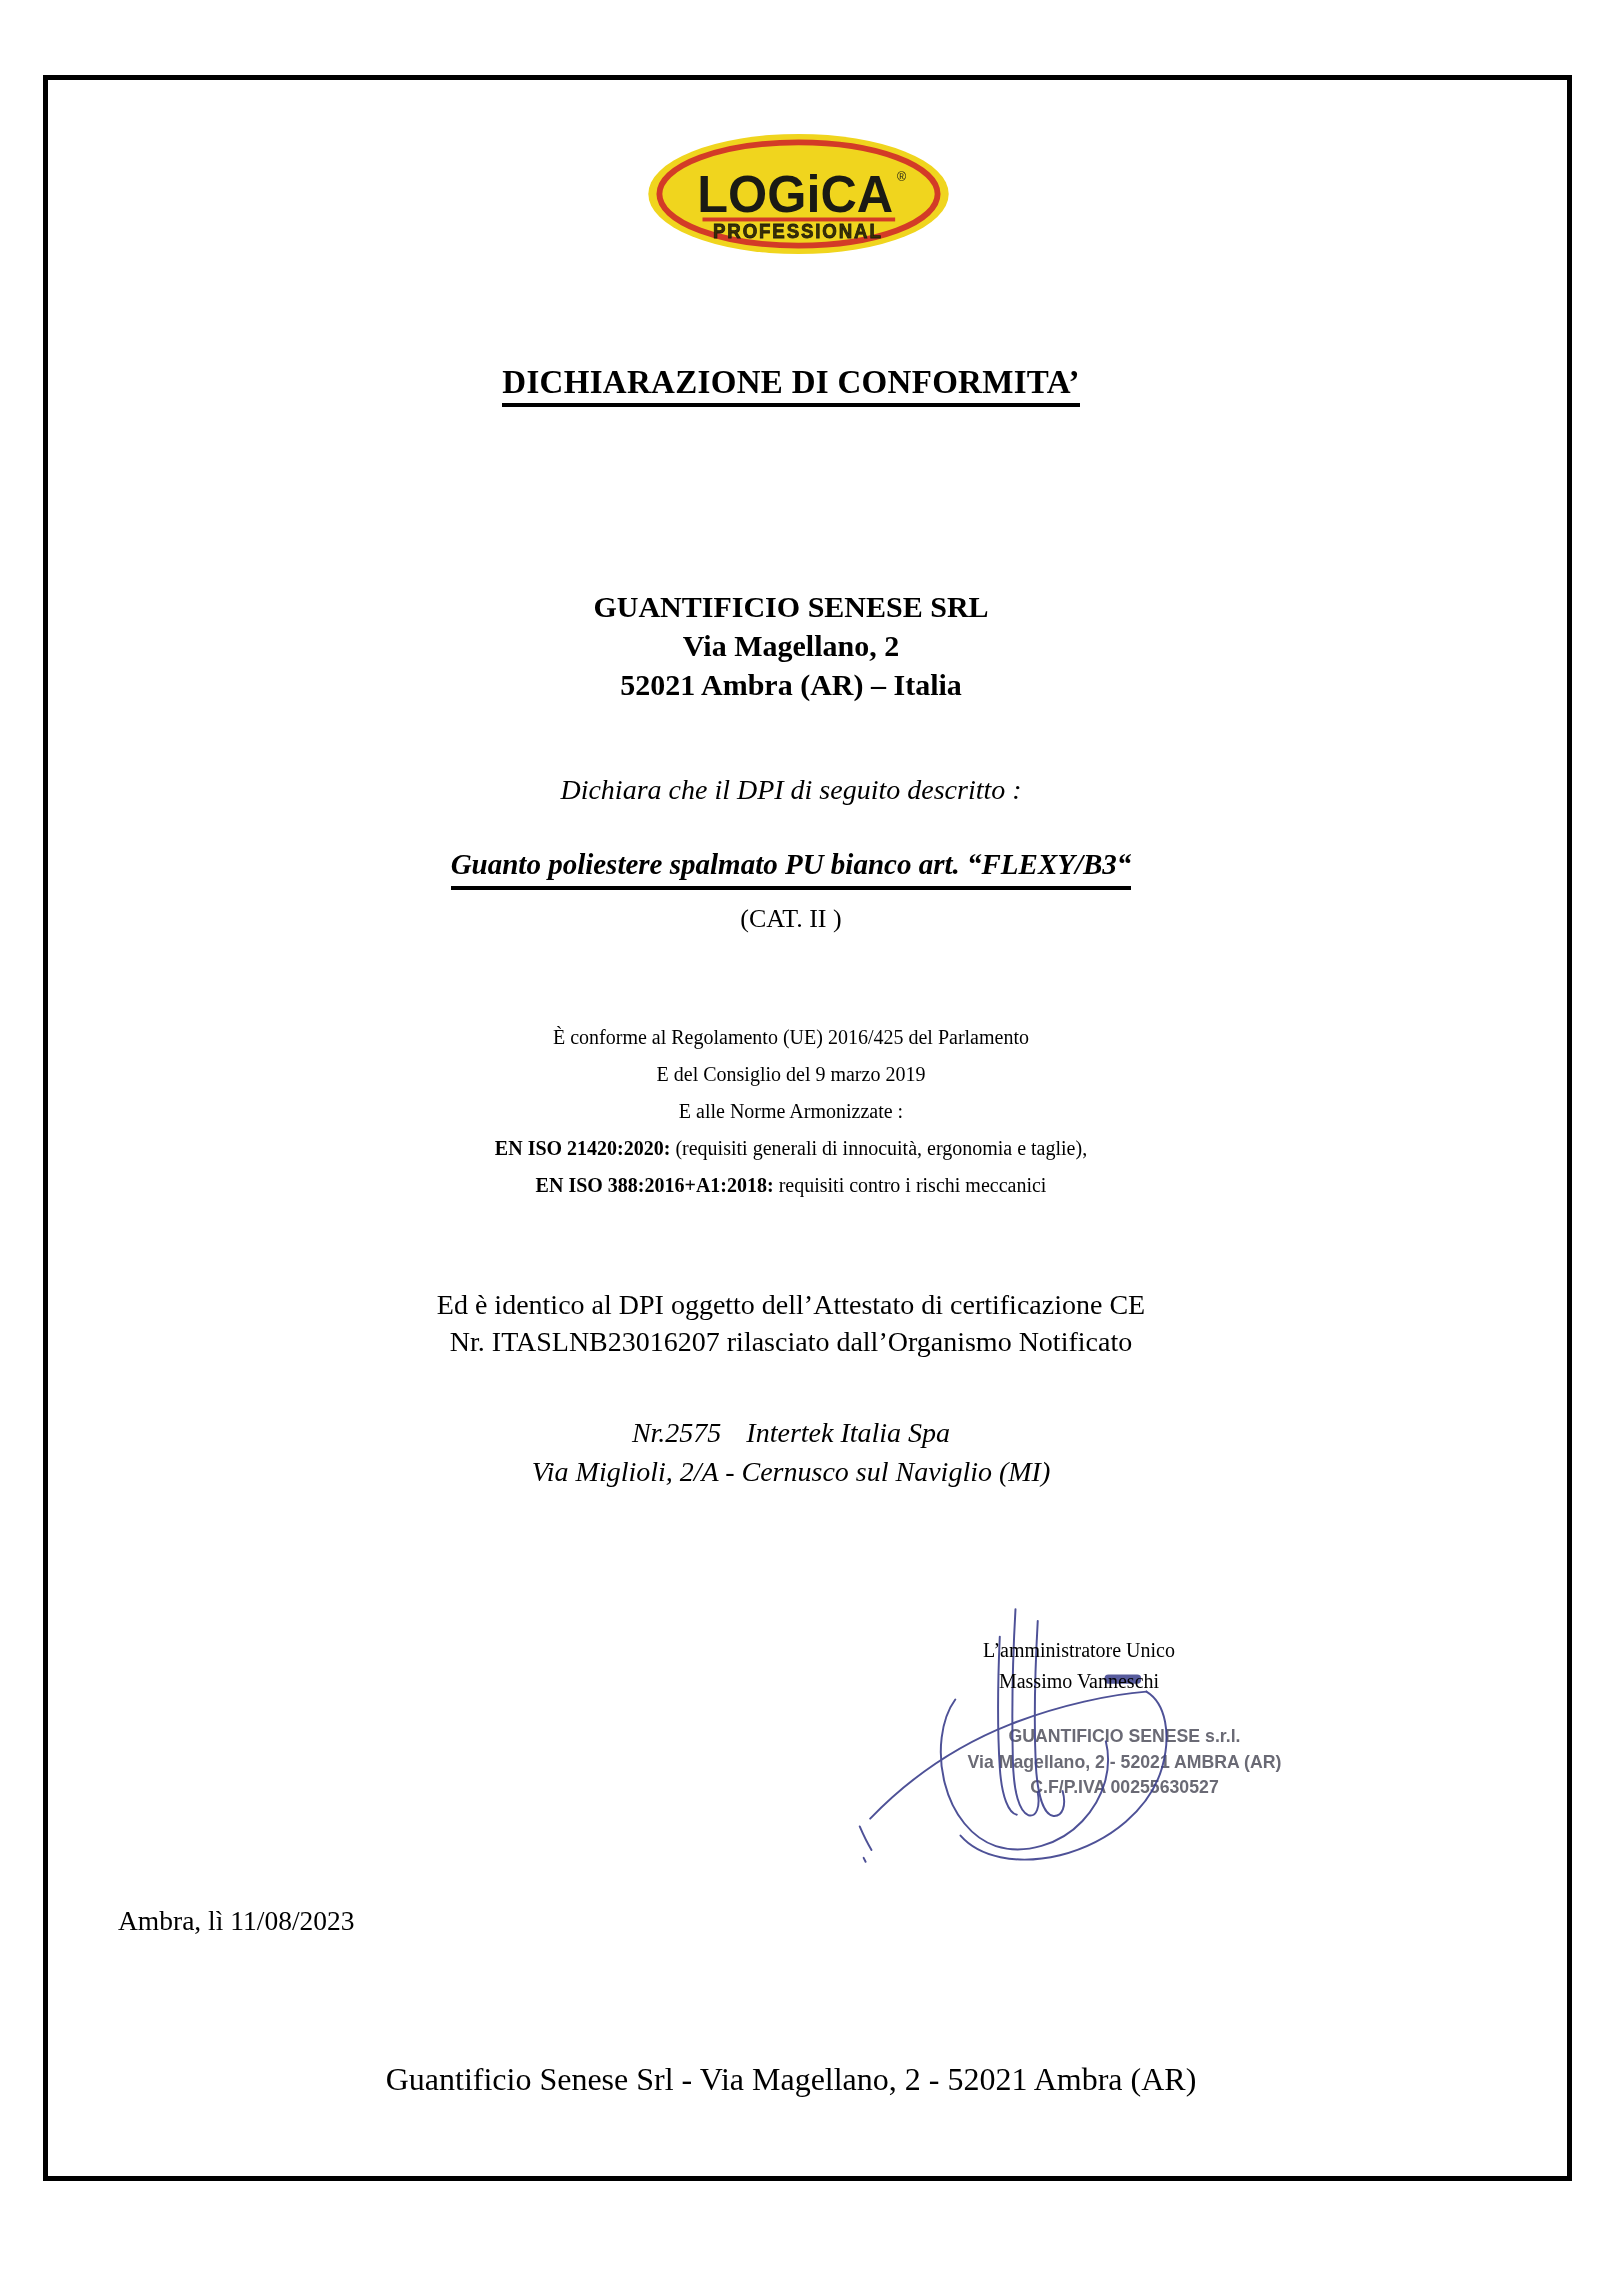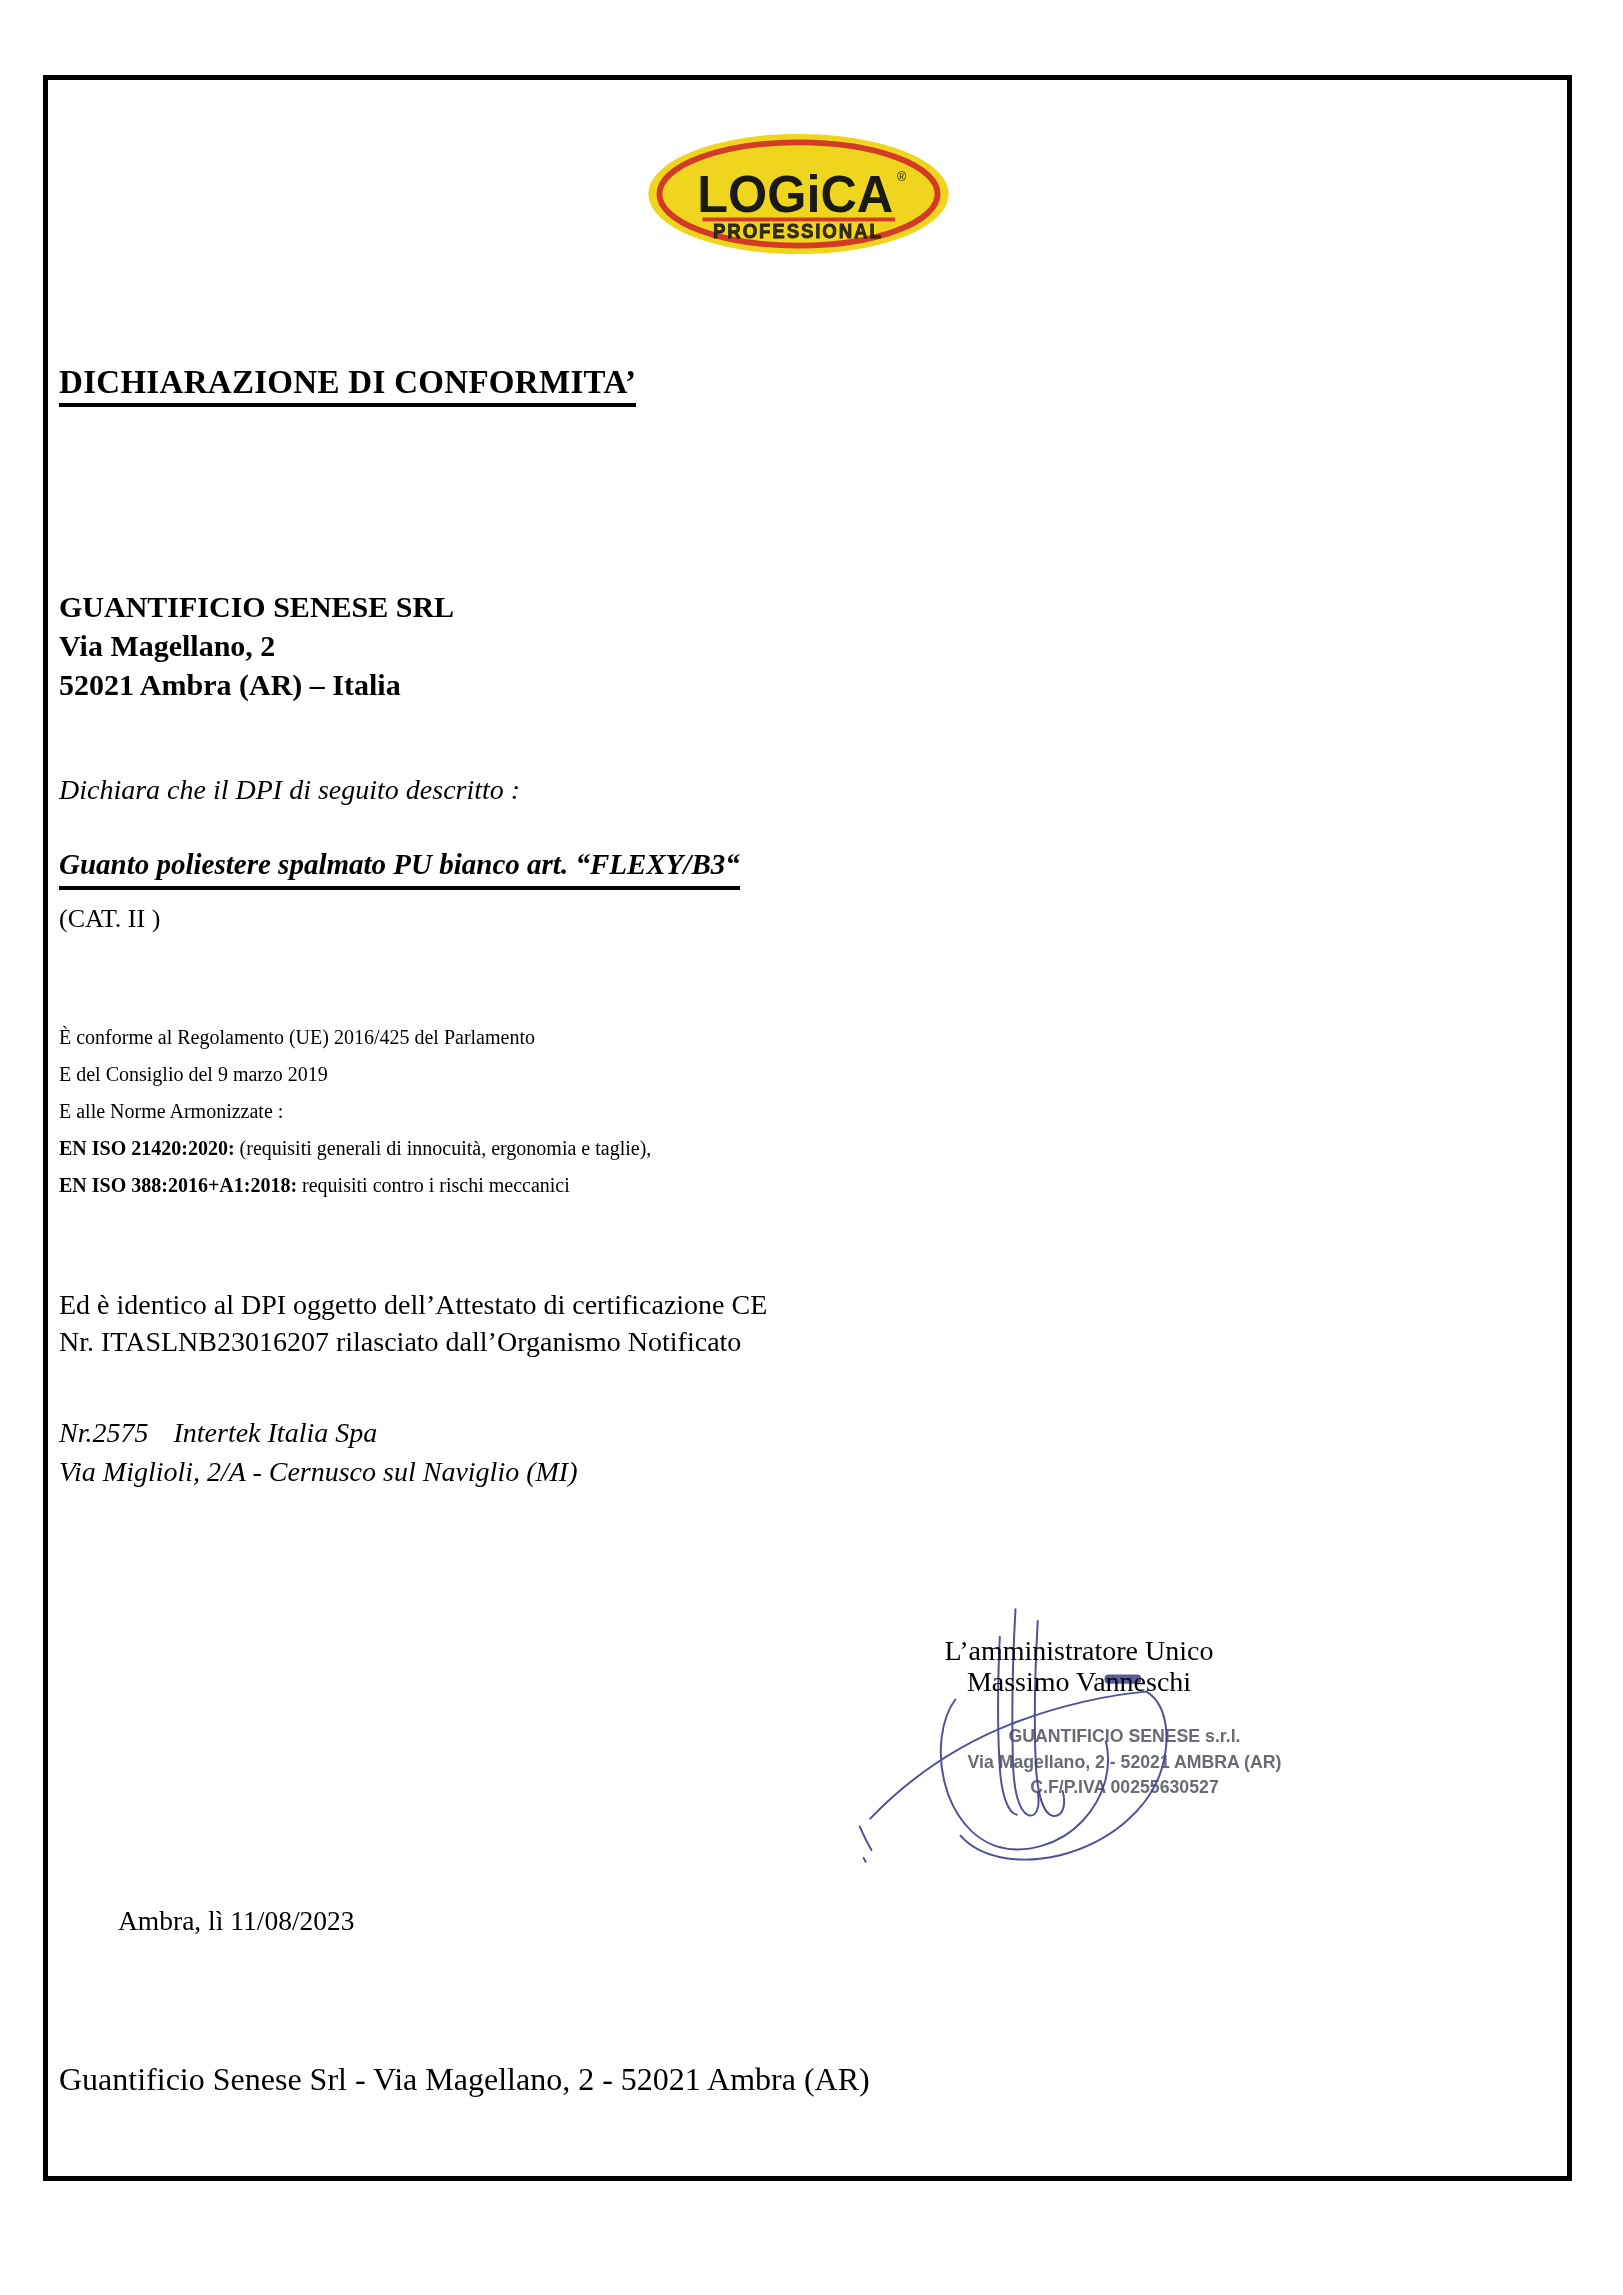--- a/index.html
+++ b/index.html
@@ -33,22 +33,23 @@
     left: 646px;
     top: 130px;
     width: 305px;
     height: 128px;
   }
   #logo-wrap svg { display: block; width: 100%; height: 100%; }
 
   
   .centerblock {
     position: absolute;
-    left: 59px;
+    left: 65px;
     width: 1452px;
+    text-align: center;
   }
 
   
   #doc-title {
     top: 364px;
     font-size: 33px;
     font-weight: bold;
     letter-spacing: 0.3px;
   }
   #doc-title .ul {
@@ -124,21 +125,21 @@
     top: 1596px;
     width: 576px;
     height: 275px;
   }
   #signature-labels {
     position: absolute;
     left: 0;
     top: 39px;
     width: 458px;
     text-align: center;
-    font-size: 28px;
+    font-size: 20px;
     line-height: 31px;
     z-index: 3;
   }
   #signature-svg {
     position: absolute;
     left: -6.5px;
     top: 0;
     width: 576px;
     height: 275px;
     z-index: 2;

